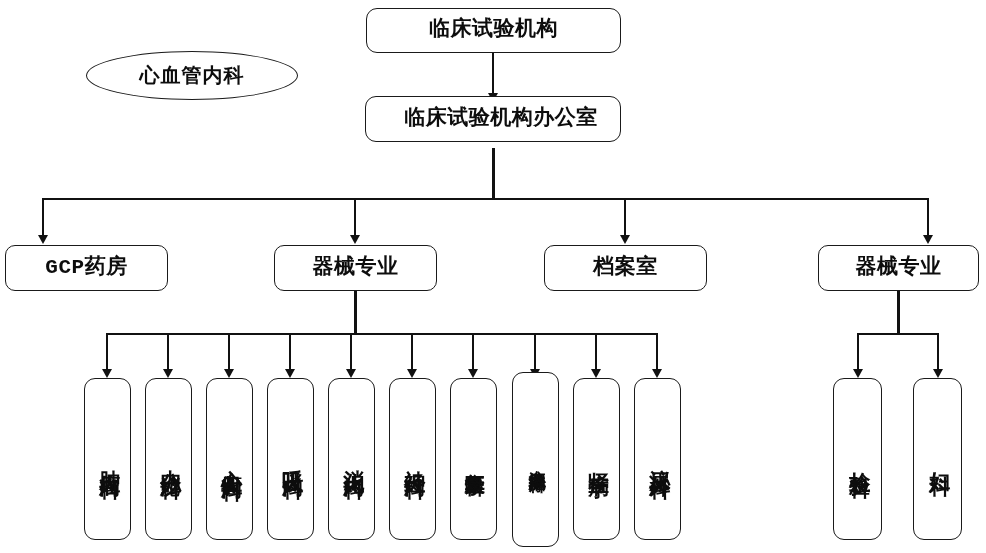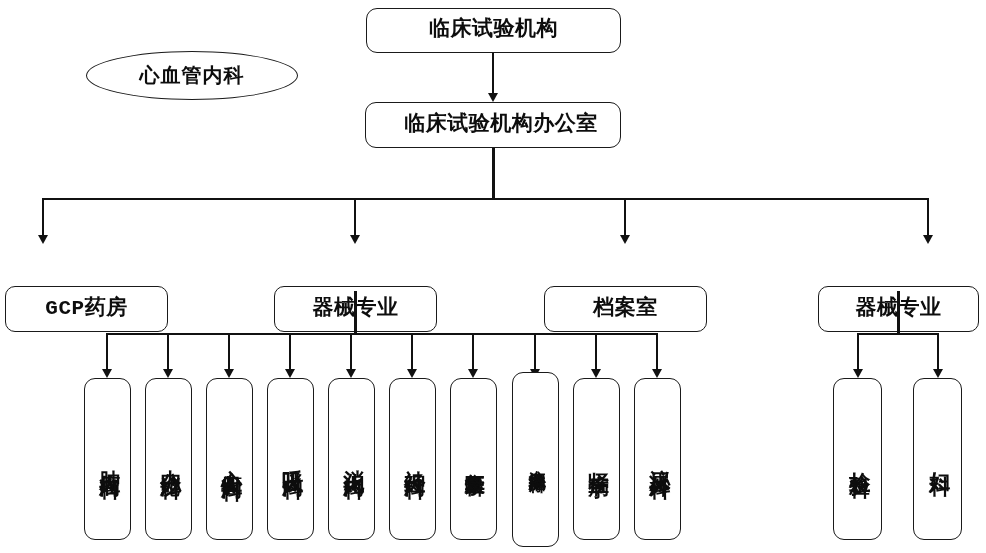--- a/index.html
+++ b/index.html
@@ -28,21 +28,21 @@
     align-items: center;
     justify-content: center;
     color: #0d0d0d;
     line-height: 1.08;
     text-align: center;
     font-weight: 700;
     letter-spacing: 0.5px;
   }
   .node.level-1 { font-size: 21px; border-radius: 11px; }
   .node.level-2 { font-size: 21px; border-radius: 11px; }
-  .node.level-3 { font-size: 21px; border-radius: 10px; margin-top: 41px; }
+  .node.level-3 { font-size: 21px; border-radius: 10px; }
 
   
   .node.leaf {
     border-radius: 11px;
     writing-mode: vertical-rl;
     text-orientation: upright;
     font-size: 21px;
     letter-spacing: 3px;
     padding: 4px 0;
     font-weight: 700;
@@ -99,21 +99,21 @@
     <span>临床试验机构</span>
   </div>
 
   <div class="vline" style="left:492px; top:53px; height:41px;"></div>
   <div class="arrow" style="left:488px; top:93px;"></div>
 
   <div class="ellipse" style="left:86px; top:51px; width:212px; height:49px;">
     <span>心血管内科</span>
   </div>
 
-  <div class="node level-2" style="left:365px; top:102px; width:256px; height:46px;padding-left:16px;">
+  <div class="node level-2" style="left:365px; top:96px; width:256px; height:46px;padding-left:16px;">
     <span>临床试验机构办公室</span>
   </div>
 
   <div class="vline thick" style="left:492px; top:148px; height:52px;"></div>
   <div class="hline" style="left:43px; top:198px; width:886px;"></div>
 
   <div class="vline" style="left:42px; top:198px; height:38px;"></div>
   <div class="arrow" style="left:38px; top:235px;"></div>
 
   <div class="vline" style="left:354px; top:198px; height:38px;"></div>

